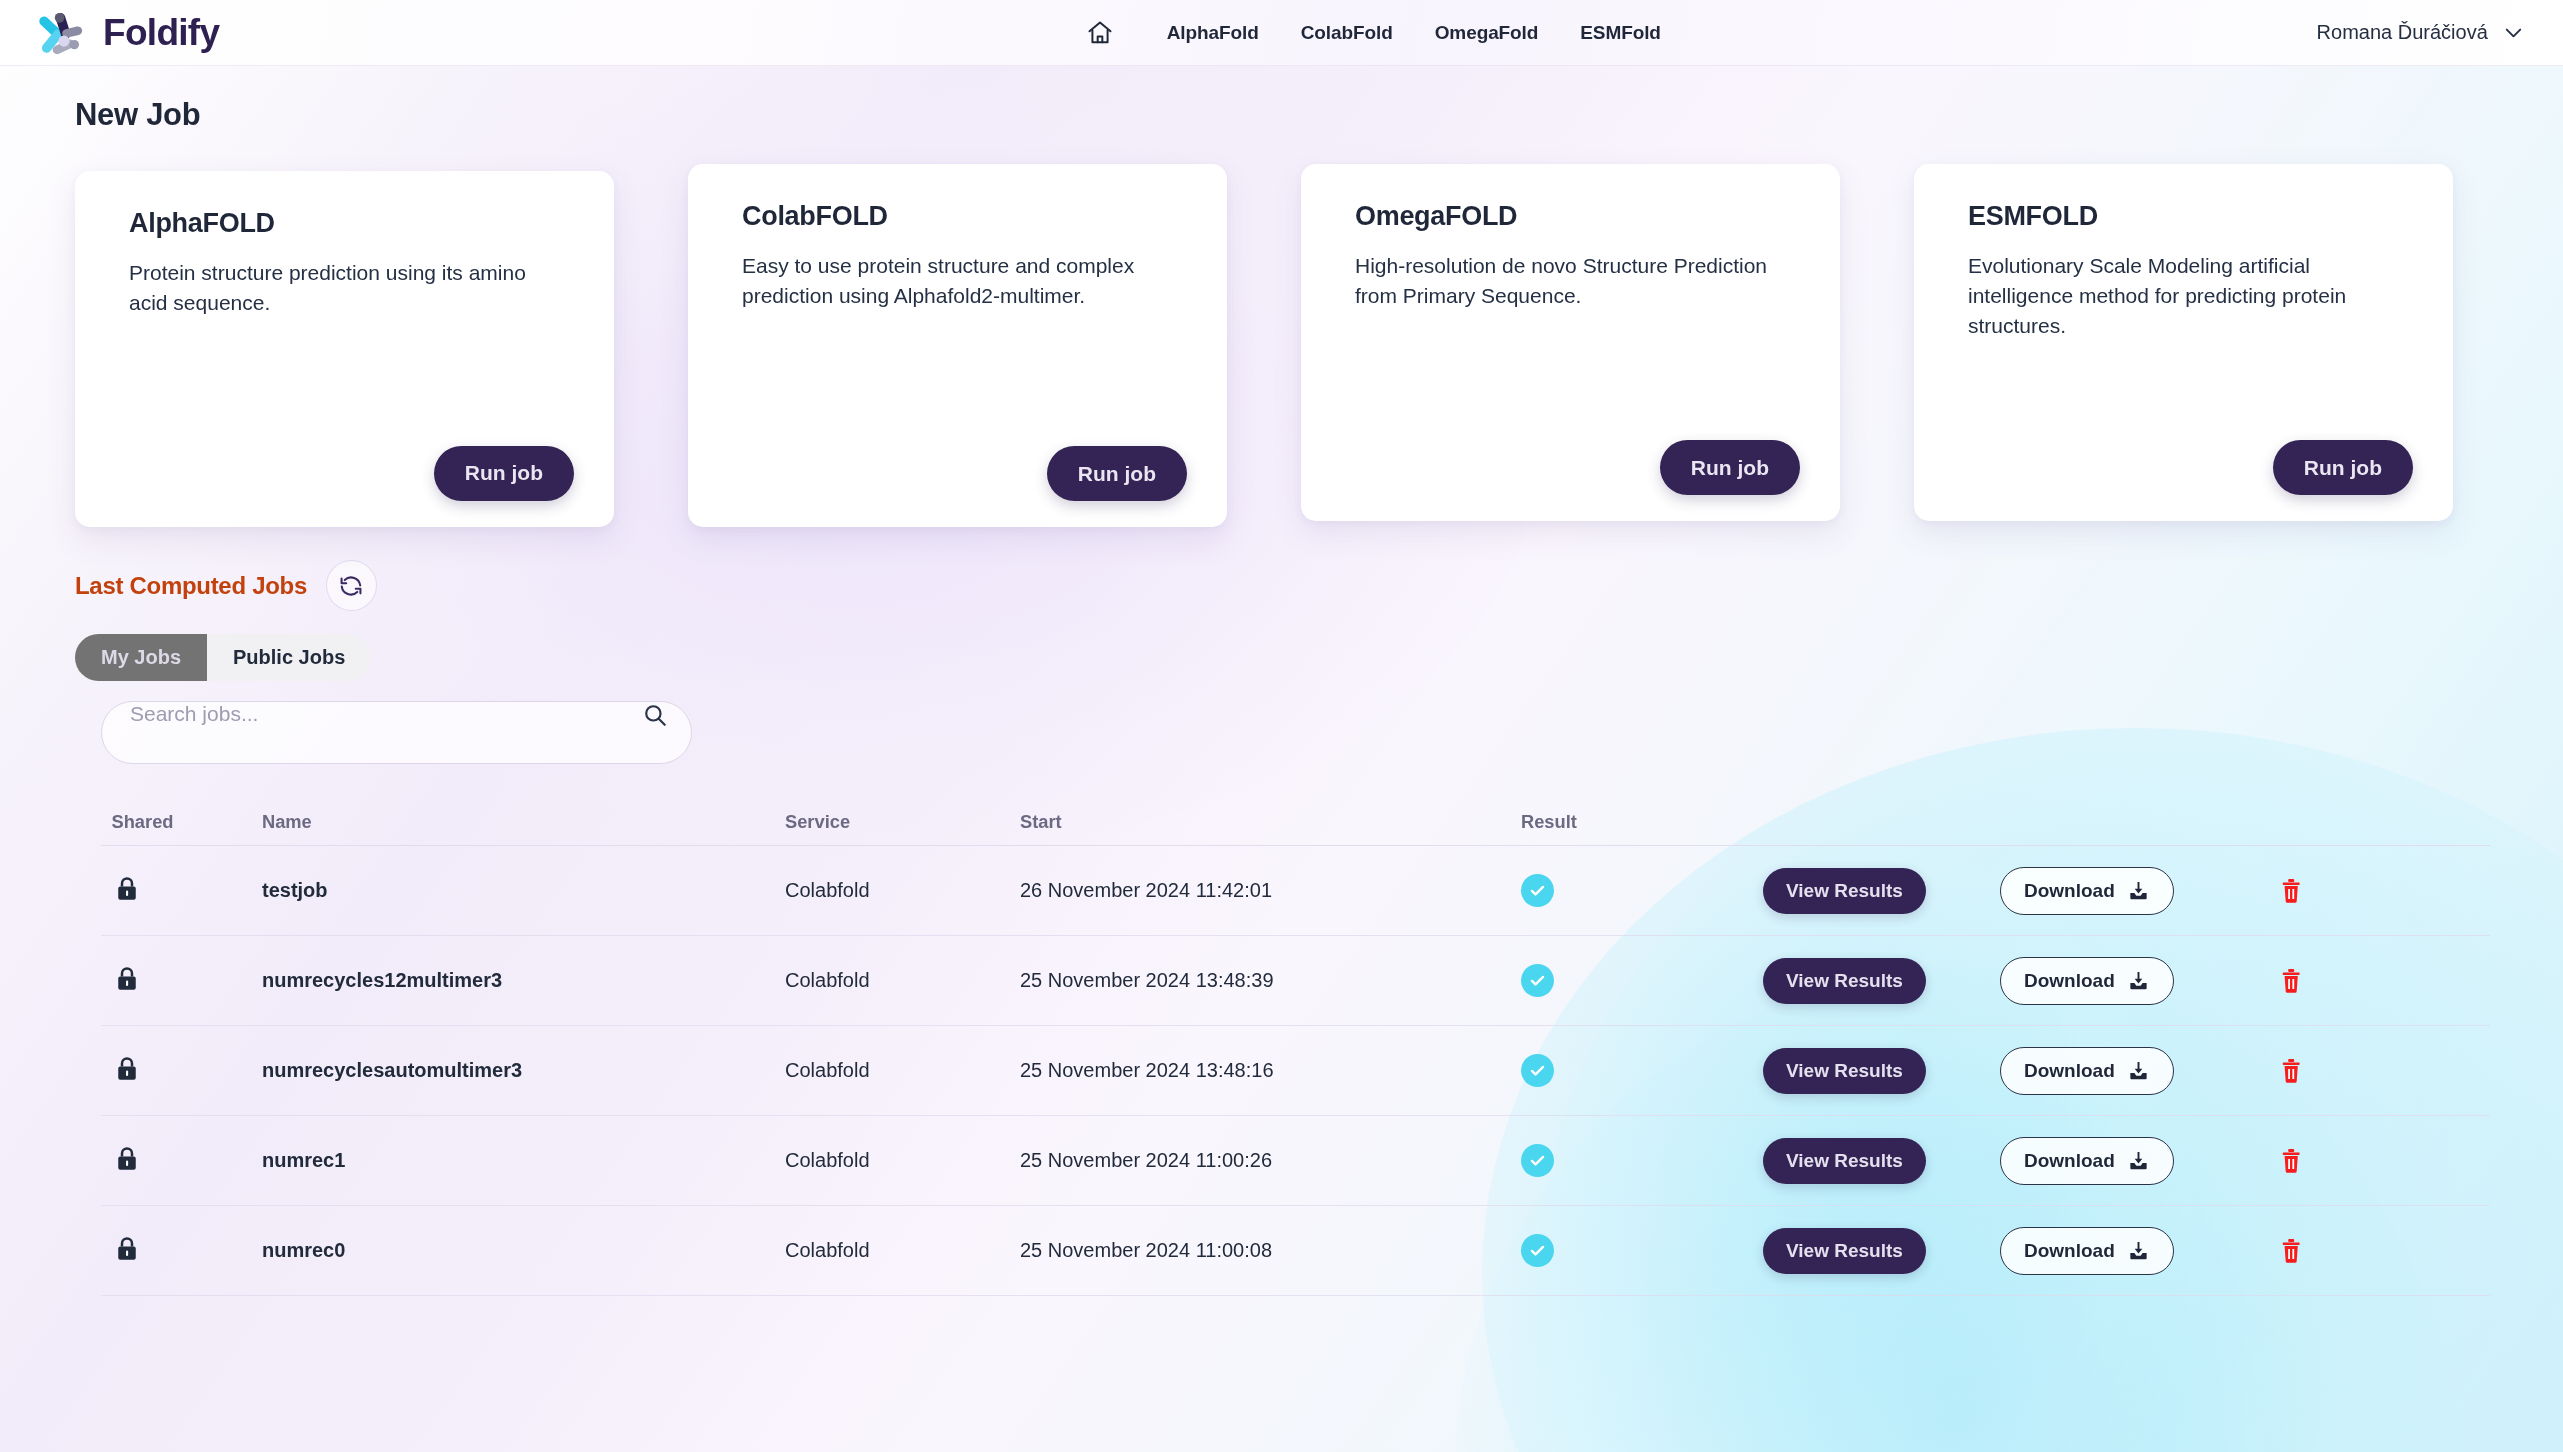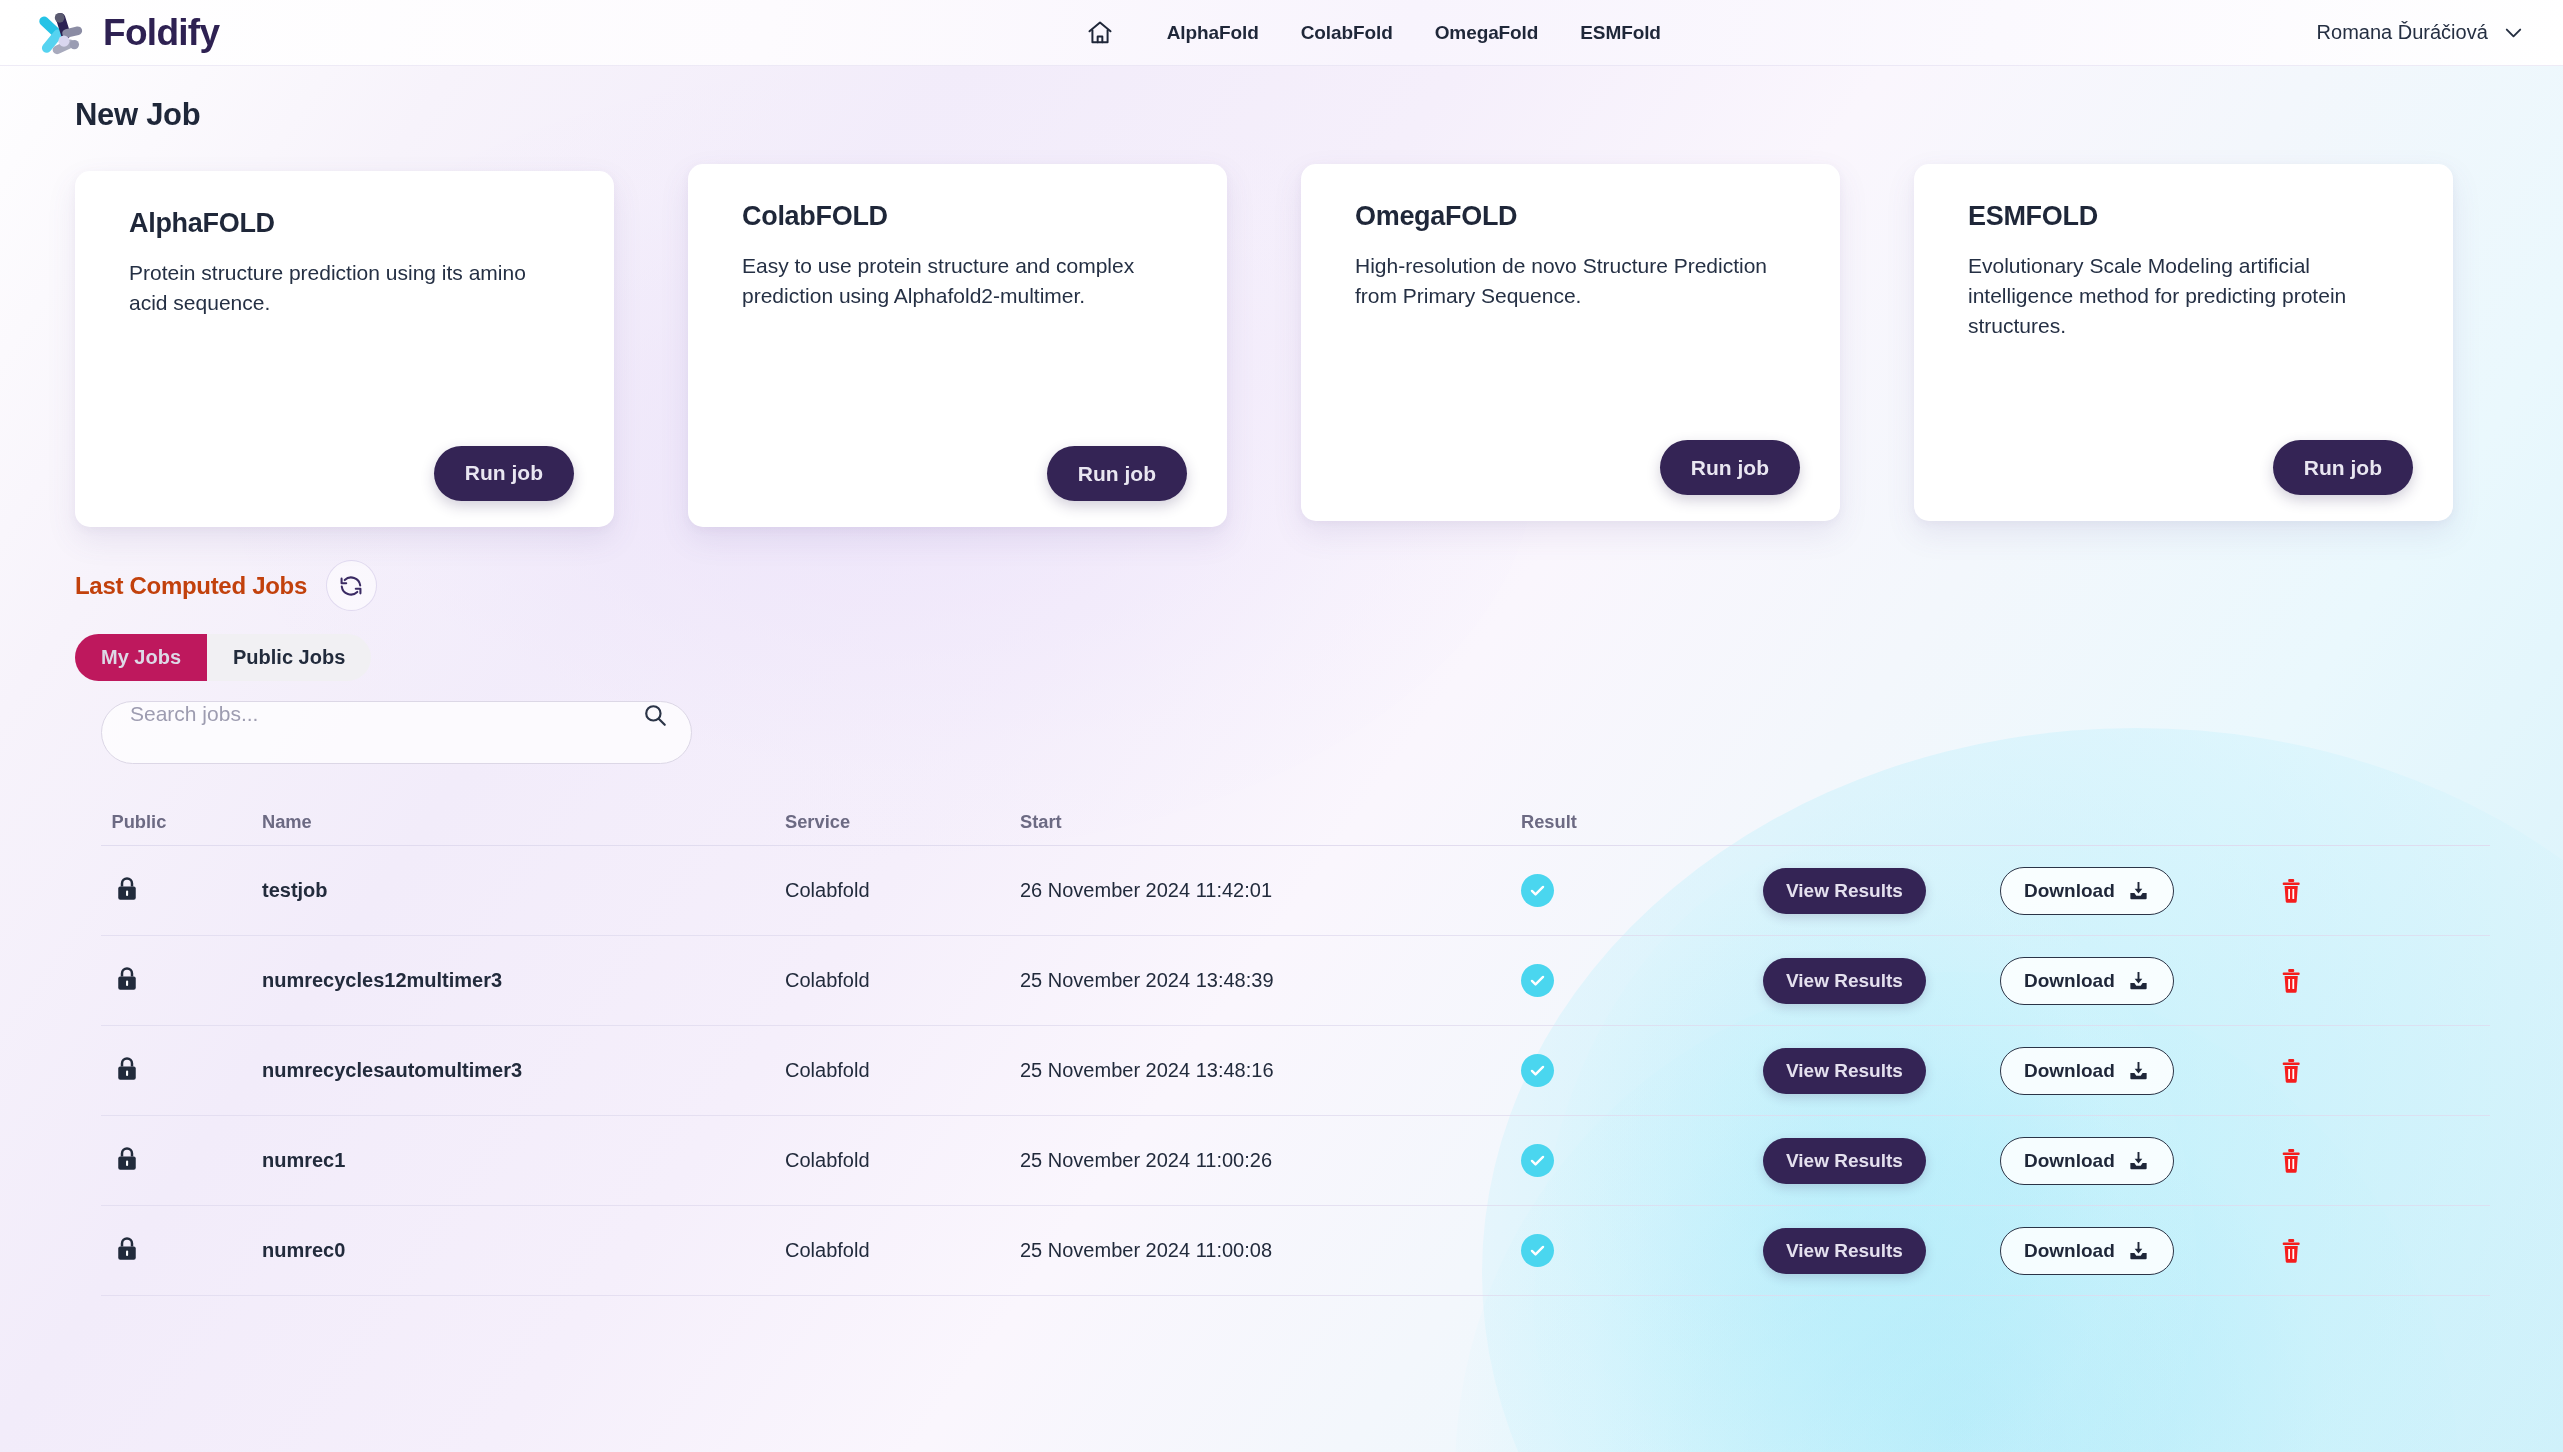--- a/index.html
+++ b/index.html
@@ -241,21 +241,21 @@
   .tab {
     font-size: 20px;
     font-weight: 700;
     padding: 12.2px 26px;
     cursor: pointer;
     color: #222b3c;
     background: transparent;
     border: none;
     font-family: inherit;
   }
-  .tab.active { background: #be185d; color: #ddd9e6; }
+  .tab.active { background: #737373; color: #ddd9e6; }
 
   
   .search-wrap {
     margin: 20px 0 0 26px;
     width: 591px;
     height: 63px;
     border: 0.9px solid #dcd7e6;
     border-radius: 871px;
     background: rgba(255,255,255,0.72);
     display: flex;
@@ -462,21 +462,21 @@
     <input class="search-input" type="text" placeholder="Search jobs..." style="">
     <svg width="26" height="26" viewBox="0 0 24 24" fill="none" stroke="#2b3447" stroke-width="2" stroke-linecap="round">
       <circle cx="10.5" cy="10.5" r="6.6"></circle>
         <path d="M15.4 15.4 21 21"></path>
     </svg>
   </div>
 
   <div class="jobs-table">
 
     <div class="row head">
-      <div class="col-shared th">Public</div>
+      <div class="col-shared th">Shared</div>
       <div class="col-name th">Name</div>
       <div class="col-service th">Service</div>
       <div class="col-start th">Start</div>
       <div class="col-result th">Result</div>
       <div class="col-view"></div>
       <div class="col-dl"></div>
       <div class="col-del"></div>
     </div>
 
     <div class="row">

